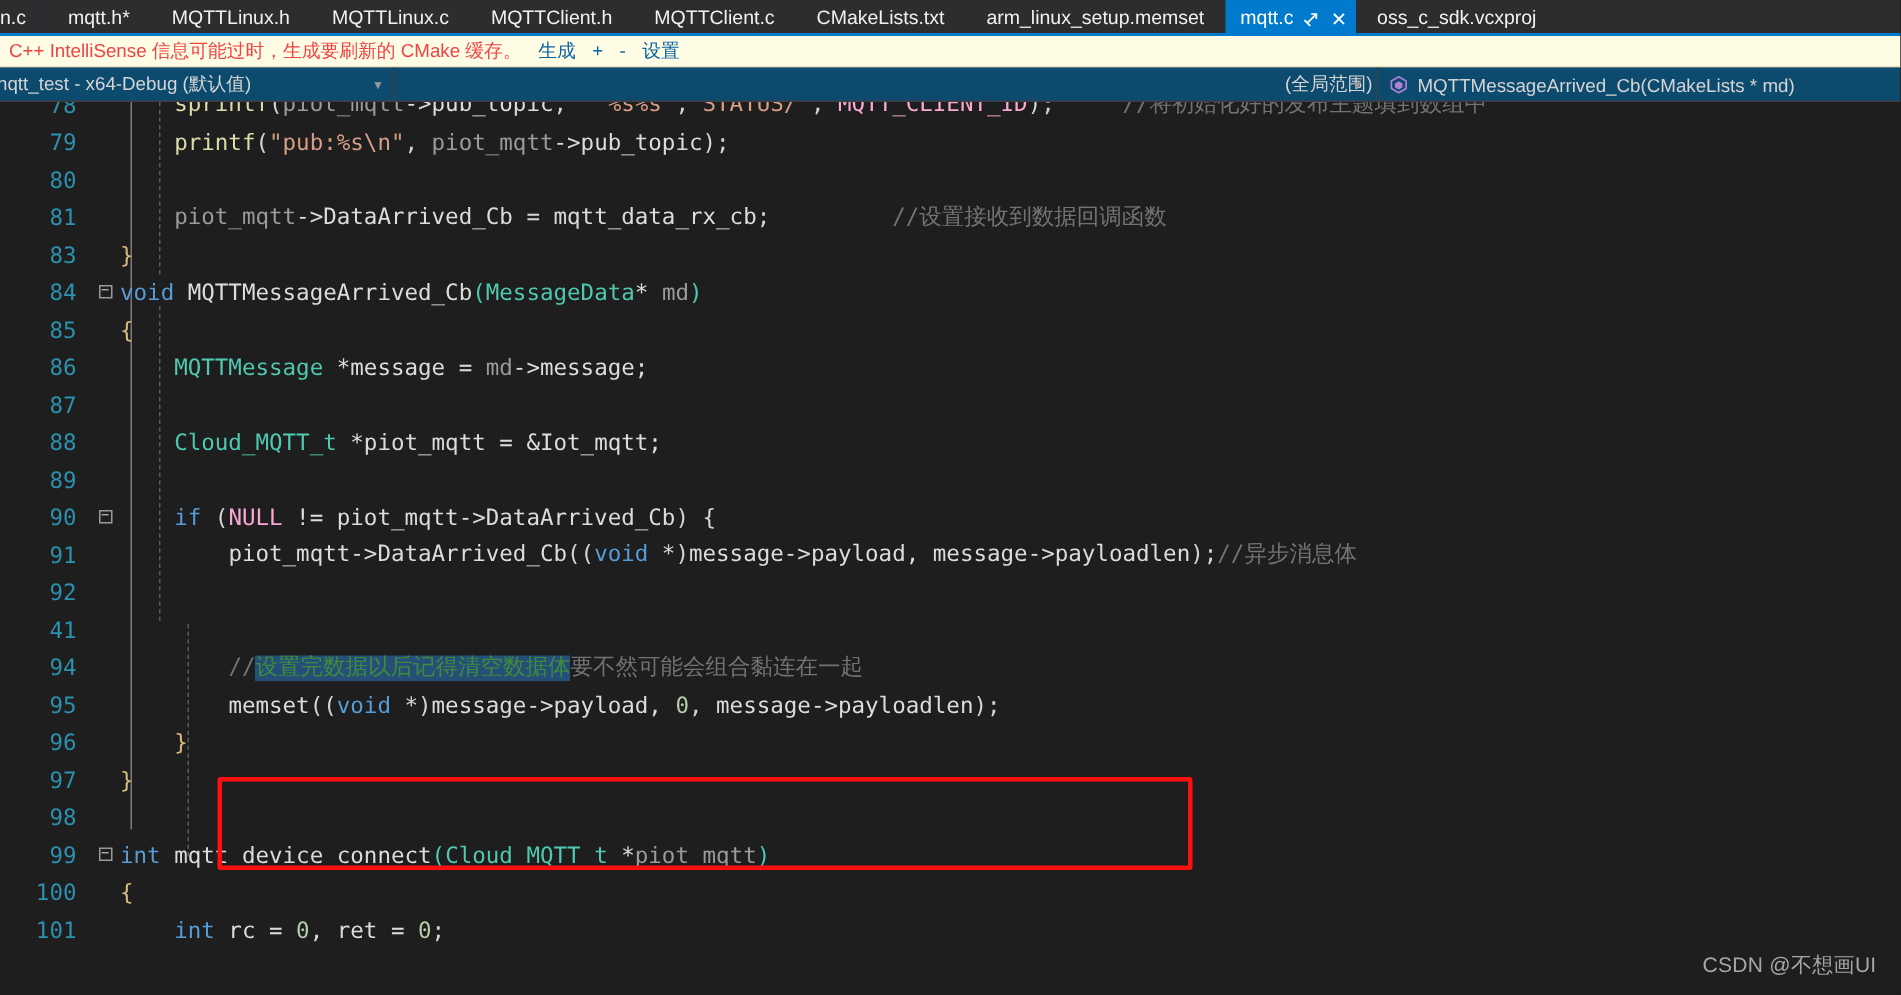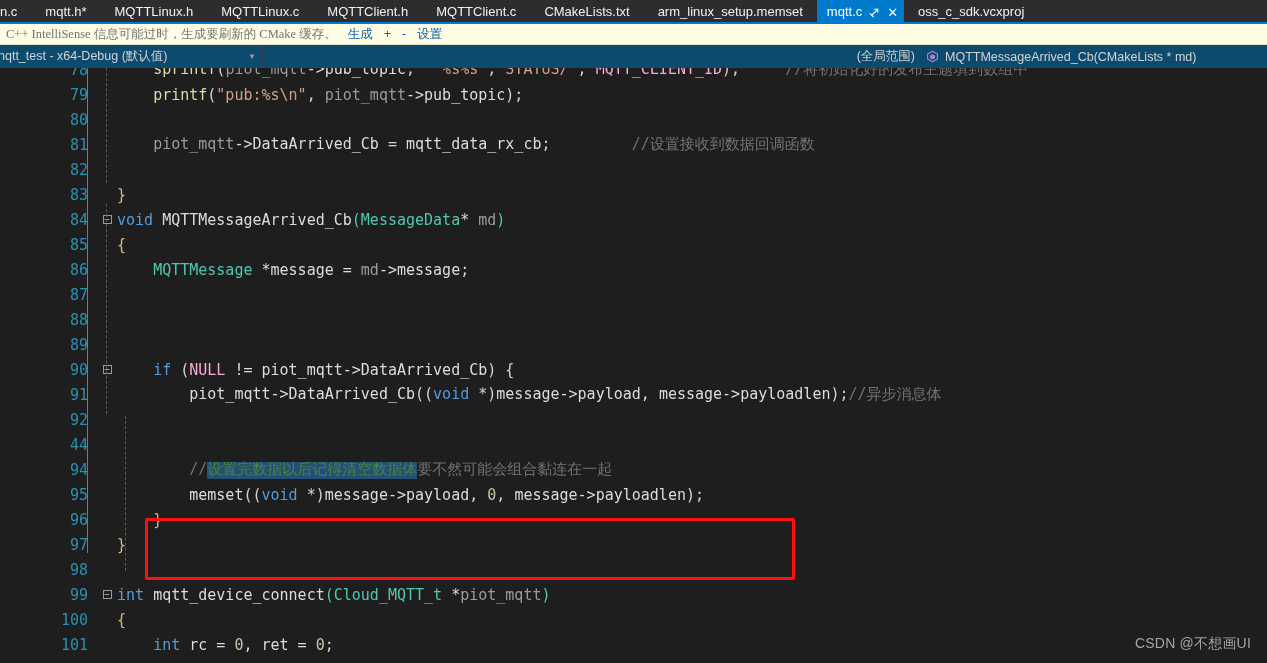--- a/index.html
+++ b/index.html
@@ -54,21 +54,21 @@
     background: #fffce5;
     border-bottom: 1px solid #e5e0c0;
     display: flex;
     align-items: center;
     padding: 0 6px;
     font-size: 12.5px;
     color: #1e1e1e;
     white-space: nowrap;
     gap: 0;
   }
-  #info-bar .info-msg { color: #737373; font-family: Liberation Serif, serif; }
+  #info-bar .info-msg { color: #ef4444; }
   #info-bar .info-link {
     color: #0b61a4;
     margin-left: 11px;
     text-decoration: none;
   }
 
   
   #nav-bar {
     height: 23px;
     background: #0c4a6e;
@@ -129,21 +129,20 @@
     white-space: pre;
   }
   .ln {
     width: 60px;
     flex: 0 0 60px;
     text-align: right;
     padding-right: 9px;
     color: #2b91af;
     font-size: 15px;
     user-select: none;
-    margin-left: 37px;
   }
   .fold {
     width: 20px;
     flex: 0 0 20px;
     text-align: center;
     color: #9a9a9a;
     font-size: 10px;
     position: relative;
   }
   .fold .boxglyph {
@@ -274,32 +273,31 @@
   </div>
 </div>
 
 <div id="editor">
   <div id="guide-outer" style="top: 0px; height: 485px;"></div>
   <div id="code-lines">
       <div class="code-line" style="margin-top: -11px;"><span class="ln">78</span><span class="fold"></span><span class="code-text"><span class="c-plain">    </span><span class="c-fn">sprintf</span><span class="c-brace">(</span><span class="c-param">piot_mqtt</span><span class="c-plain">-&gt;</span><span class="c-plain">pub_topic</span><span class="c-brace">,  </span><span class="c-str">"%s%s"</span><span class="c-brace">, </span><span class="c-str">STATUS/</span><span class="c-brace"> , </span><span class="c-macro">MQTT_CLIENT_ID</span><span class="c-brace">);</span><span class="c-plain">     </span><span class="c-cmt">//将初始化好的发布主题填到数组中</span></span></div>
       <div class="code-line"><span class="ln">79</span><span class="fold"></span><span class="code-text"><span class="c-plain">    </span><span class="c-fn">printf</span><span class="c-brace">(</span><span class="c-str">"pub:%s\n"</span><span class="c-brace">, </span><span class="c-param">piot_mqtt</span><span class="c-plain">-&gt;</span><span class="c-plain">pub_topic</span><span class="c-brace">);</span></span></div>
       <div class="code-line"><span class="ln">80</span><span class="fold"></span><span class="code-text"></span></div>
       <div class="code-line"><span class="ln">81</span><span class="fold"></span><span class="code-text"><span class="c-plain">    </span><span class="c-param">piot_mqtt</span><span class="c-plain">-&gt;</span><span class="c-plain">DataArrived_Cb</span><span class="c-brace"> = </span><span class="c-plain">mqtt_data_rx_cb</span><span class="c-brace">;</span><span class="c-plain">         </span><span class="c-cmt">//设置接收到数据回调函数</span></span></div>
-      <div class="code-line"><span class="ln">82</span><span class="fold"></span><span class="code-text"></span></div>
       <div class="code-line"><span class="ln">83</span><span class="fold"></span><span class="code-text"><span class="c-brace-y">}</span></span></div>
       <div class="code-line"><span class="ln">84</span><span class="fold"><span class="boxglyph">−</span></span><span class="code-text"><span class="c-kw">void</span><span class="c-plain"> </span><span class="c-plain">MQTTMessageArrived_Cb</span><span class="c-type">(</span><span class="c-type">MessageData</span><span class="c-plain">* </span><span class="c-param">md</span><span class="c-type">)</span></span></div>
       <div class="code-line"><span class="ln">85</span><span class="fold"></span><span class="code-text"><span class="c-brace-y">{</span></span></div>
       <div class="code-line"><span class="ln">86</span><span class="fold"></span><span class="code-text"><span class="c-plain">    </span><span class="c-type">MQTTMessage</span><span class="c-plain"> *message = </span><span class="c-param">md</span><span class="c-plain">-&gt;</span><span class="c-plain">message;</span></span></div>
       <div class="code-line"><span class="ln">87</span><span class="fold"></span><span class="code-text"></span></div>
-      <div class="code-line"><span class="ln">88</span><span class="fold"></span></div>
+      <div class="code-line"><span class="ln">88</span><span class="fold"></span><span class="code-text"><span class="c-plain">    </span><span class="c-type">Cloud_MQTT_t</span><span class="c-plain"> *piot_mqtt = &amp;Iot_mqtt;</span></span></div>
       <div class="code-line"><span class="ln">89</span><span class="fold"></span><span class="code-text"></span></div>
       <div class="code-line"><span class="ln">90</span><span class="fold"><span class="boxglyph">−</span></span><span class="code-text"><span class="c-plain">    </span><span class="c-kw">if</span><span class="c-brace"> (</span><span class="c-macro">NULL</span><span class="c-plain"> != piot_mqtt-&gt;DataArrived_Cb</span><span class="c-brace">) {</span></span></div>
       <div class="code-line"><span class="ln">91</span><span class="fold"></span><span class="code-text"><span class="c-plain">        </span><span class="c-plain">piot_mqtt-&gt;DataArrived_Cb</span><span class="c-brace">((</span><span class="c-kw">void</span><span class="c-brace"> *)</span><span class="c-plain">message-&gt;payload, </span><span class="c-plain">message-&gt;payloadlen</span><span class="c-brace">);</span><span class="c-cmt">//异步消息体</span></span></div>
       <div class="code-line"><span class="ln">92</span><span class="fold"></span><span class="code-text"></span></div>
-      <div class="code-line"><span class="ln">44</span><span class="fold"></span><span class="code-text"></span></div>
+      <div class="code-line"><span class="ln">41</span><span class="fold"></span><span class="code-text"></span></div>
       <div class="code-line"><span class="ln">94</span><span class="fold"></span><span class="code-text"><span class="c-plain">        </span><span class="c-cmt">//</span><span class="sel">设置完数据以后记得清空数据体</span><span class="c-cmt">要不然可能会组合黏连在一起</span></span></div>
       <div class="code-line"><span class="ln">95</span><span class="fold"></span><span class="code-text"><span class="c-plain">        </span><span class="c-plain">memset</span><span class="c-brace">((</span><span class="c-kw">void</span><span class="c-brace"> *)</span><span class="c-plain">message-&gt;payload, </span><span class="c-num">0</span><span class="c-brace">, </span><span class="c-plain">message-&gt;payloadlen</span><span class="c-brace">);</span></span></div>
       <div class="code-line"><span class="ln">96</span><span class="fold"></span><span class="code-text"><span class="c-plain">    </span><span class="c-brace-y">}</span></span></div>
       <div class="code-line"><span class="ln">97</span><span class="fold"></span><span class="code-text"><span class="c-brace-y">}</span></span></div>
       <div class="code-line"><span class="ln">98</span><span class="fold"></span><span class="code-text"></span></div>
       <div class="code-line"><span class="ln">99</span><span class="fold"><span class="boxglyph">−</span></span><span class="code-text"><span class="c-kw">int</span><span class="c-plain"> </span><span class="c-plain">mqtt_device_connect</span><span class="c-type">(</span><span class="c-type">Cloud_MQTT_t</span><span class="c-plain"> *</span><span class="c-param">piot_mqtt</span><span class="c-type">)</span></span></div>
       <div class="code-line"><span class="ln">100</span><span class="fold"></span><span class="code-text"><span class="c-brace-y">{</span></span></div>
       <div class="code-line"><span class="ln">101</span><span class="fold"></span><span class="code-text"><span class="c-plain">    </span><span class="c-kw">int</span><span class="c-plain"> rc = </span><span class="c-num">0</span><span class="c-plain">, ret = </span><span class="c-num">0</span><span class="c-brace">;</span></span></div>
     </div>
   <div id="annotation-box"></div>

